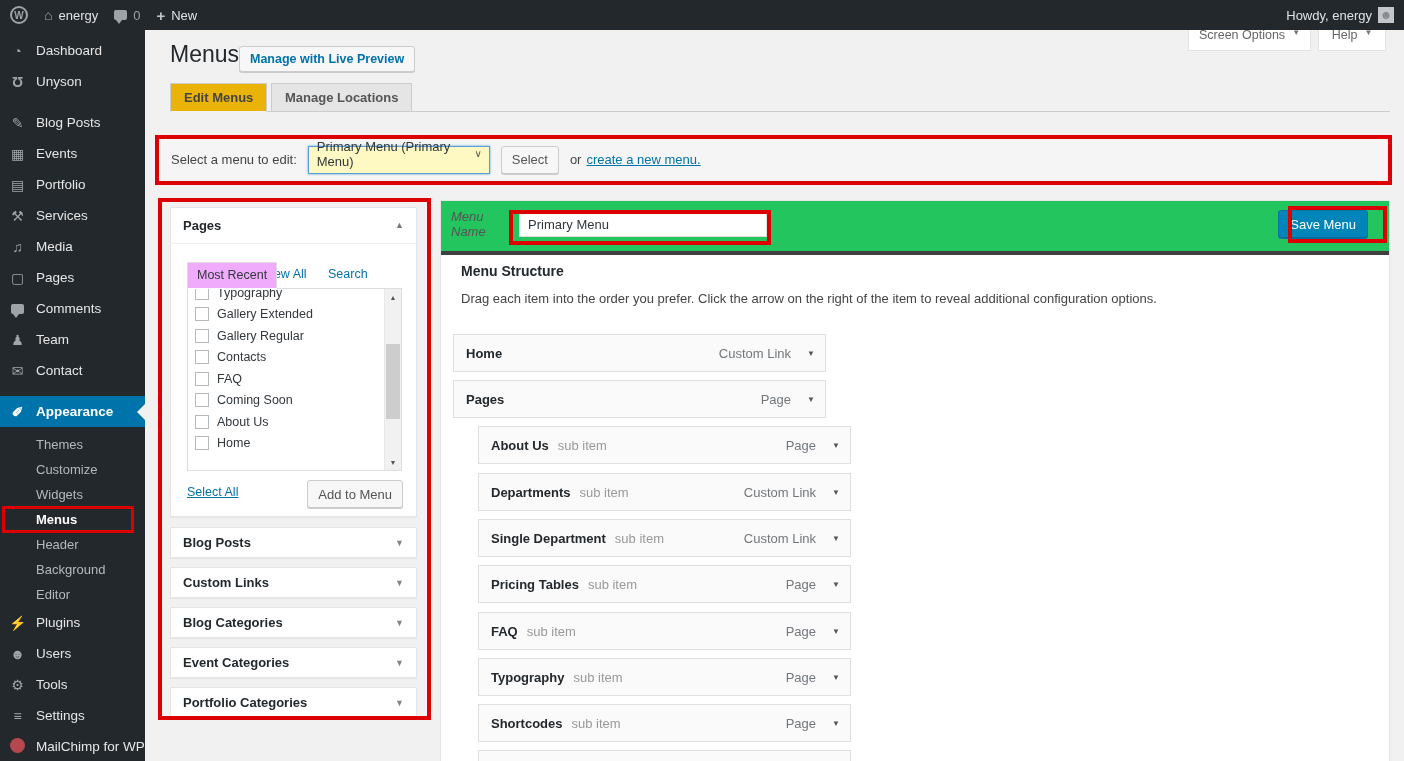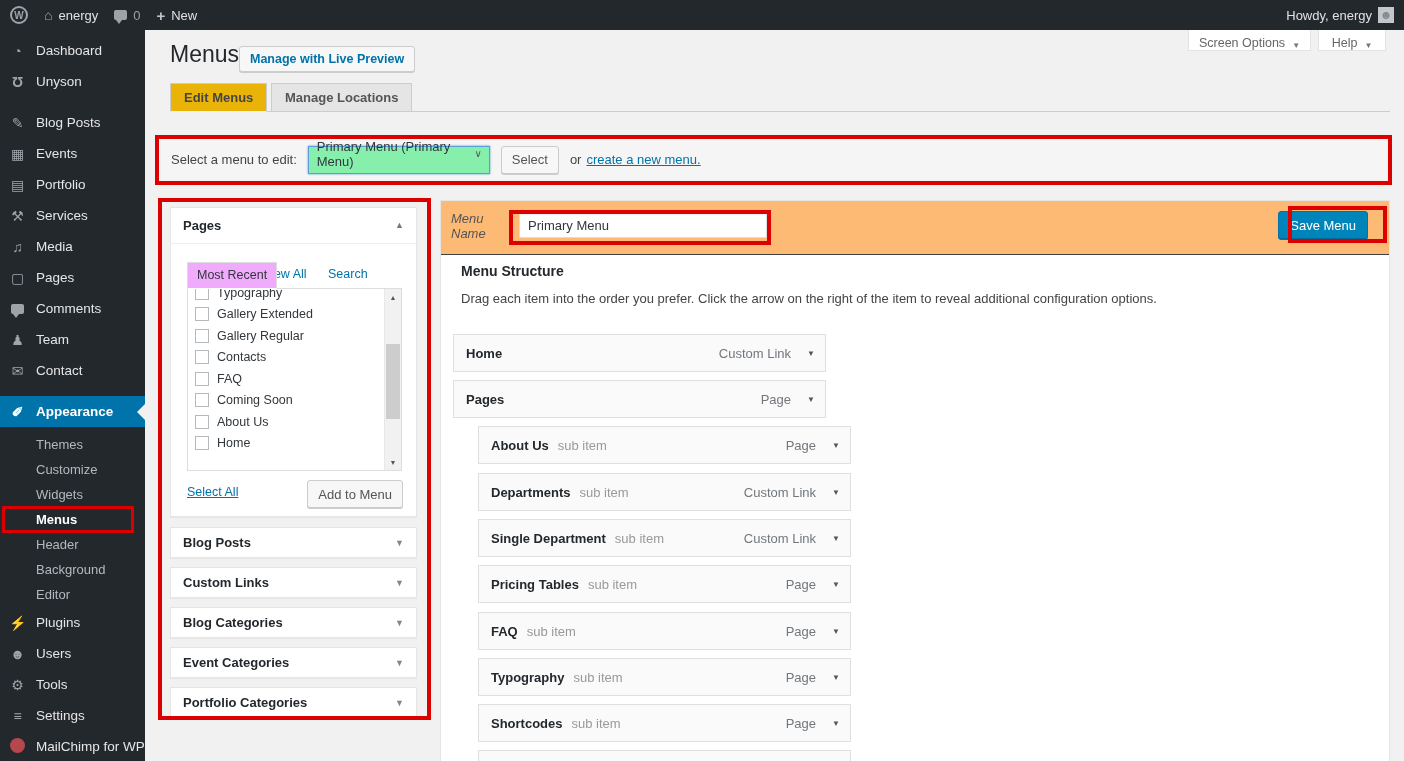--- a/index.html
+++ b/index.html
@@ -26,35 +26,35 @@
   .sb-item.active-parent{background:#0073aa;color:#fff;font-weight:600;position:relative}
   .active-parent .sb-icon{color:#fff}
   .active-parent:after{content:"";position:absolute;right:0;top:50%;margin-top:-8px;
     border:8px solid transparent;border-right-color:#f1f1f1}
   ul.sb-sub{margin:0;padding:6px 0 8px}
   .sb-sub li{height:25px;line-height:25px;padding-left:36px;color:#b4b9be;font-size:13px;cursor:pointer}
   .sb-sub li.current{color:#fff;font-weight:bold}
   .mailchimp-ico{width:15px;height:15px;border-radius:50%;background:#b5484e;display:inline-block;flex:0 0 auto}
   
   .screen-tab{position:absolute;top:28px;height:23px;background:#fff;border:1px solid #e3e3e3;border-top:none;
-    display:flex;align-items:flex-end;justify-content:center;gap:7px;color:#666;font-size:12.5px;box-sizing:border-box;cursor:pointer}
+    display:flex;align-items:flex-start;justify-content:center;gap:7px;color:#666;font-size:12.5px;box-sizing:border-box;cursor:pointer}
   .tiny-arrow{font-size:8px;color:#72777c}
   
   .page-title{position:absolute;left:170px;top:41px;font-size:23px;font-weight:400;color:#23282d}
   .live-preview{position:absolute;left:239px;top:46px;height:26px;padding:0 10px;background:#f7f7f7;
     border:1px solid #ccc;border-radius:3px;color:#0073aa;font-size:12.5px;font-weight:600;
     display:flex;align-items:center;box-sizing:border-box;cursor:pointer;box-shadow:0 1px 0 #ccc}
   #navtabs{position:absolute;left:170px;top:82px;width:1220px;height:30px;border-bottom:1px solid #ccc;box-sizing:border-box}
   .nav-tab{position:absolute;bottom:-1px;height:29px;line-height:28px;padding:0 13px;border:1px solid #ccc;
     background:#e5e5e5;color:#555;font-weight:600;font-size:13px;cursor:pointer;box-sizing:border-box}
   .nav-tab.active{background:#eab308;border-bottom-color:#f1f1f1;color:#444}
   
   #selectrow{position:absolute;left:159px;top:139px;width:1228px;height:41px;background:#f5f5f5;
     display:flex;align-items:center;padding-left:12px;box-sizing:border-box;gap:11px}
-  .wp-select{position:relative;width:182px;height:28px;background:#86efac;border:1px solid #5b9dd9;
+  .wp-select{position:relative;width:182px;height:28px;background:#fef9c3;border:1px solid #5b9dd9;
     box-shadow:0 0 2px rgba(30,140,190,.8);display:flex;align-items:center;padding:0 22px 12px 8px;
     box-sizing:border-box;color:#32373c;cursor:pointer}
   .wp-select .chev{position:absolute;right:7px;font-size:10px;color:#555}
   .btn{background:#f7f7f7;border:1px solid #ccc;border-radius:3px;color:#555;height:28px;padding:0 10px;
     font-size:13px;display:inline-flex;align-items:center;cursor:pointer;box-sizing:border-box;box-shadow:0 1px 0 #ccc;
     font-family:inherit}
   a.link{color:#0073aa;text-decoration:underline;cursor:pointer}
   
   #pagesbox{position:absolute;left:170px;top:207px;width:247px;height:310px;background:#fff;
     border:1px solid #e5e5e5;box-sizing:border-box;box-shadow:0 1px 1px rgba(0,0,0,.04)}
@@ -74,21 +74,21 @@
     font-size:7px;color:#555;cursor:pointer}
   .pl-thumb{position:absolute;left:1px;top:55px;width:14px;height:75px;background:#cdcdcd;cursor:pointer}
   
   .acc{position:absolute;left:170px;width:247px;height:31px;background:#fff;border:1px solid #e5e5e5;
     box-sizing:border-box;display:flex;align-items:center;padding:0 12px;font-weight:bold;color:#23282d;
     cursor:pointer;box-shadow:0 1px 1px rgba(0,0,0,.04)}
   .acc .arr{margin-left:auto;font-size:9px;color:#82878c}
   
   #editor{position:absolute;left:440px;top:200px;width:950px;height:575px;background:#fff;
     border:1px solid #e5e5e5;box-sizing:border-box;box-shadow:0 1px 1px rgba(0,0,0,.04)}
-  .ed-top{height:54px;background:#fdba74;border-bottom:1px solid #404040;display:flex;align-items:center;
+  .ed-top{height:54px;background:#22c55e;border-bottom:4px solid #404040;display:flex;align-items:center;
     padding:0 12px 4px 10px;box-sizing:border-box}
   .ed-label{font-style:italic;color:#555;width:62px;margin-right:6px}
   .ed-input{width:248px;height:25px;border:1px solid #ddd;padding:0 8px;font-size:13px;color:#32373c;
     font-family:inherit;box-sizing:border-box;box-shadow:inset 0 1px 2px rgba(0,0,0,.07)}
   .save-btn{margin-left:auto;margin-right:9px;background:#0085ba;border:1px solid #0073aa;color:#fff;height:29px;
     padding:0 11px;border-radius:3px;font-size:13px;cursor:pointer;box-shadow:inset 0 -1px 0 #006799;font-family:inherit}
   .ms-title{position:absolute;left:20px;top:62px;font-size:14px;font-weight:bold;color:#23282d}
   .ms-desc{position:absolute;left:20px;top:90px;font-size:13px;color:#444}
   .mi{position:absolute;width:373px;height:38px;background:#fafafa;border:1px solid #dfdfdf;box-sizing:border-box;
     display:flex;align-items:center;padding:0 10px 0 12px;cursor:move}

